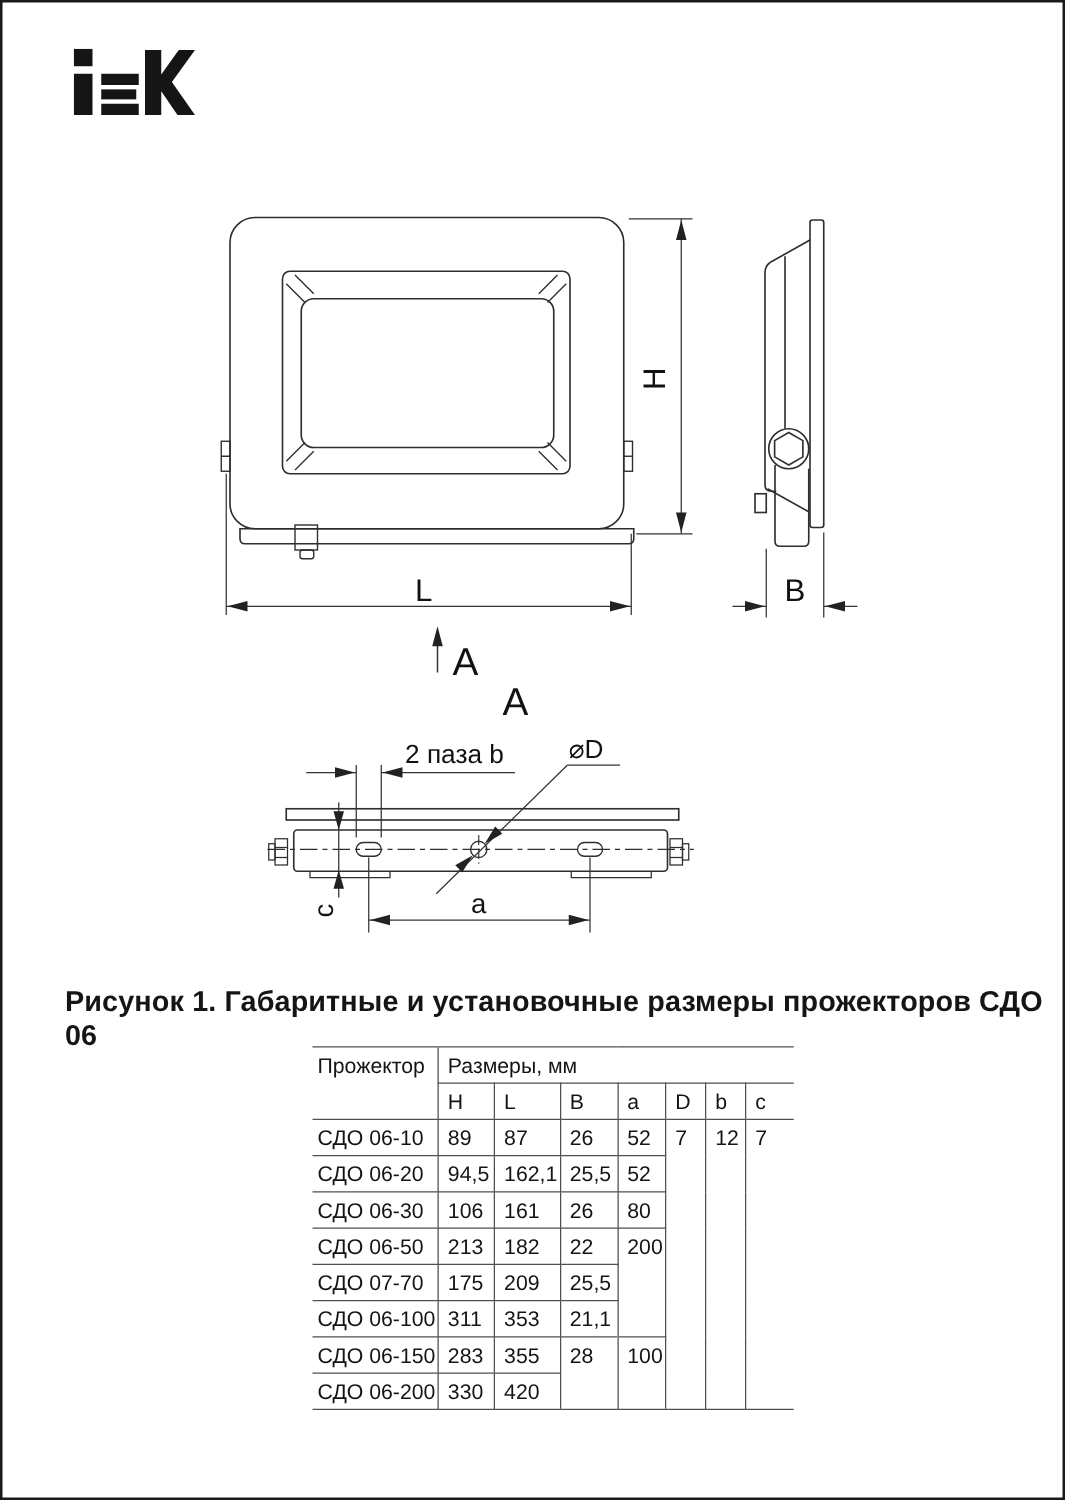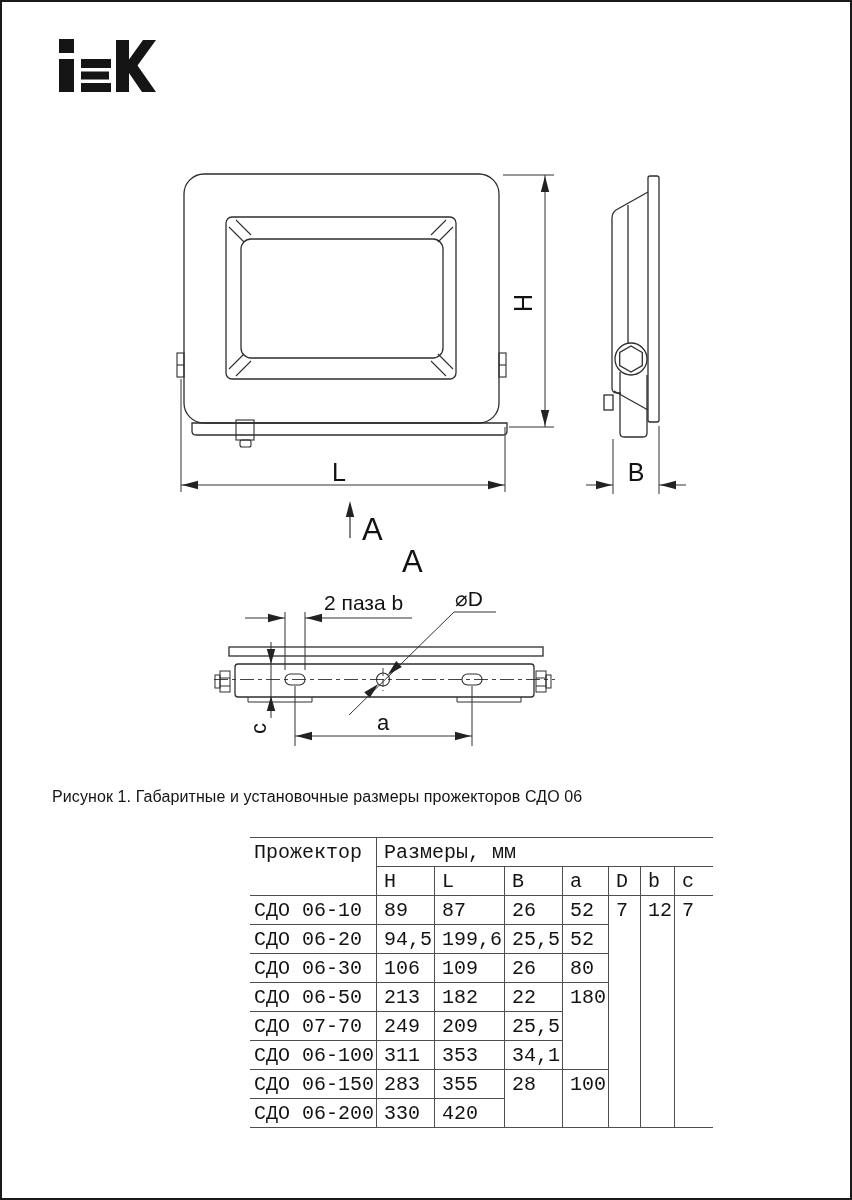--- a/index.html
+++ b/index.html
@@ -10,29 +10,29 @@
     border:2px solid #1a1a1a;
     box-sizing:border-box;
     font-family:"Liberation Sans", sans-serif;
     color:#111;
     overflow:hidden;
   }
   .logo{position:absolute;left:57px;top:37px;}
   .drawing{position:absolute;left:0;top:0;}
   .caption{
     position:absolute;left:50px;top:786px;
-    font-size:16px;color:#151515;letter-spacing:0.1px;
+    font-size:23px;color:#151515;letter-spacing:0.1px;font-weight:bold;
   }
   table.dims{
     position:absolute;left:248px;top:835px;
     border-collapse:collapse;
     border-top:1.4px solid #4f4f4f;
     border-bottom:1.4px solid #6c6c6c;
     table-layout:fixed;
-    font-size:20px;color:#141414;font-family:Liberation Mono, monospace;
+    font-size:17px;color:#141414;
   }
   table.dims th, table.dims td{
     border-right:1.2px solid #4f4f4f;
     border-bottom:1.2px solid #4f4f4f;
     font-weight:normal;text-align:left;
     vertical-align:top;
     padding:5px 2px 0 7px;
     line-height:19px;
     height:23px; 
     white-space:nowrap;
@@ -231,49 +231,49 @@
         <td>87</td>
         <td>26</td>
         <td>52</td>
         <td rowspan="8">7</td>
         <td rowspan="8">12</td>
         <td rowspan="8" class="noright">7</td>
       </tr>
       <tr>
         <td class="first">СДО 06-20</td>
         <td>94,5</td>
-        <td>199,6</td>
+        <td>162,1</td>
         <td>25,5</td>
         <td>52</td>
       </tr>
       <tr>
         <td class="first">СДО 06-30</td>
         <td>106</td>
-        <td>109</td>
+        <td>161</td>
         <td>26</td>
         <td>80</td>
       </tr>
       <tr>
         <td class="first">СДО 06-50</td>
         <td>213</td>
         <td>182</td>
         <td>22</td>
-        <td rowspan="3">180</td>
+        <td rowspan="3">200</td>
       </tr>
       <tr>
         <td class="first">СДО 07-70</td>
-        <td>249</td>
+        <td>175</td>
         <td>209</td>
         <td>25,5</td>
       </tr>
       <tr>
         <td class="first">СДО 06-100</td>
         <td>311</td>
         <td>353</td>
-        <td>34,1</td>
+        <td>21,1</td>
       </tr>
       <tr>
         <td class="first">СДО 06-150</td>
         <td>283</td>
         <td>355</td>
         <td rowspan="2">28</td>
         <td rowspan="2">100</td>
       </tr>
       <tr>
         <td class="first">СДО 06-200</td>

